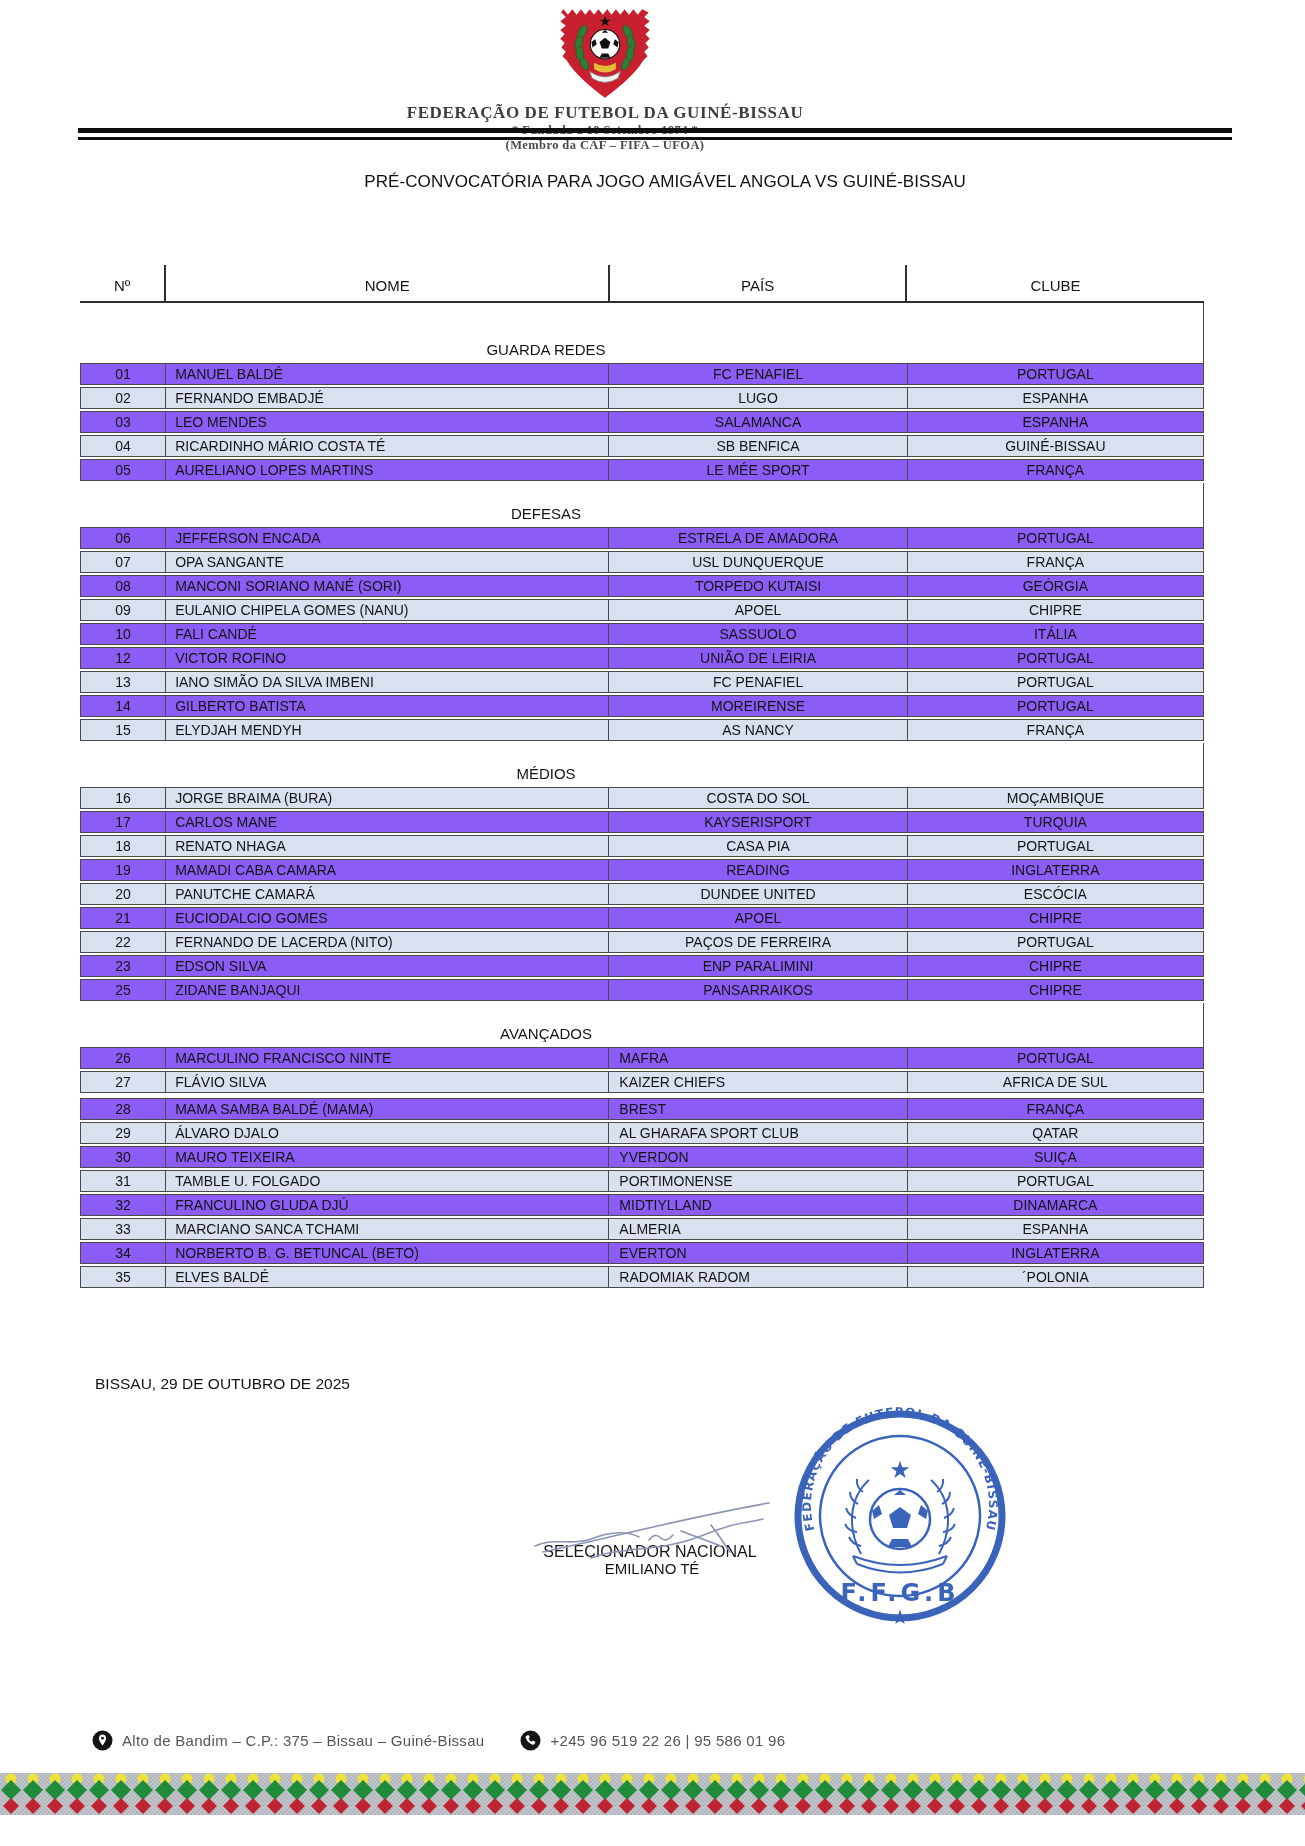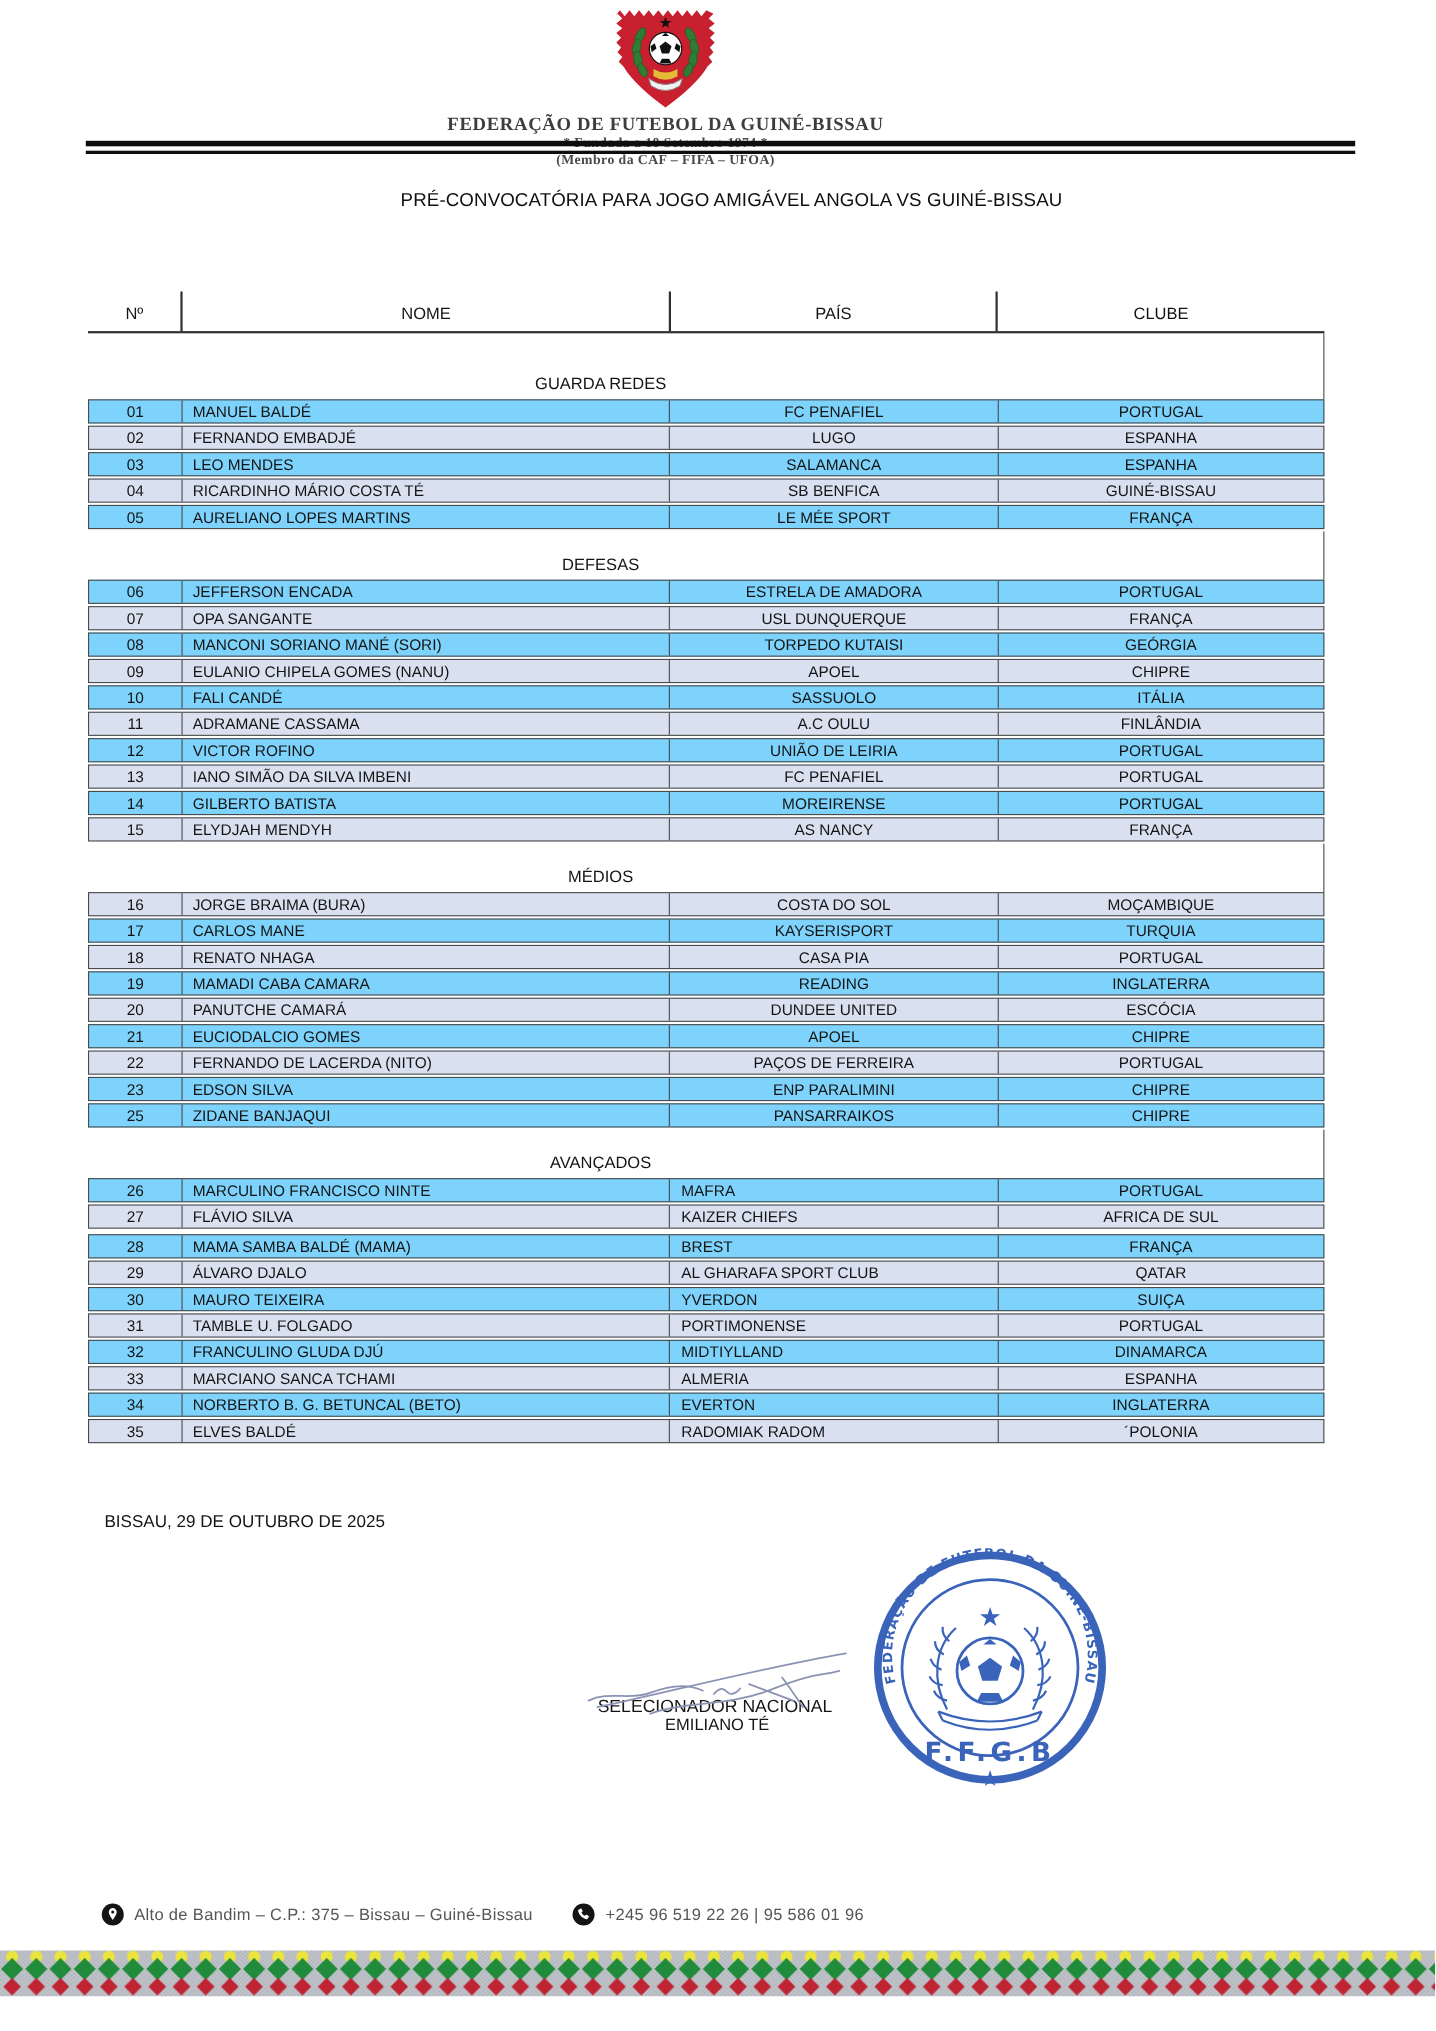--- a/index.html
+++ b/index.html
@@ -22,21 +22,21 @@
   
   .roster { position:absolute; top:265px; left:80px; width:1124px; }
   .roster * { box-sizing:border-box; }
   .thead { display:flex; height:38px; border-bottom:2px solid #2f2f2f; }
   .thead .cell { display:flex; align-items:flex-end; justify-content:center; padding-bottom:7px; font-size:15px; color:#141414; }
   .thead .cell + .cell { border-left:2px solid #2f2f2f; }
   .c1 { width:7.5%; } .c2 { width:39.5%; } .c3 { width:26.6%; } .c4 { width:26.4%; }
   .sec { position:relative; height:44px; border-right:1.5px solid #4a4a4a; }
   .sec.first { height:60px; }
   .sec-title { position:absolute; bottom:5px; left:41.5%; transform:translateX(-50%); font-size:15px; color:#141414; white-space:nowrap; }
-  .row { display:flex; height:22px; margin-bottom:2px; border:1.5px solid #4a4a4a; background:#7dd3fc; font-size:14px; color:#141414; }
+  .row { display:flex; height:22px; margin-bottom:2px; border:1.5px solid #4a4a4a; background:#8b5cf6; font-size:14px; color:#141414; }
   .row.shaded { background:var(--row_shade); }
   .row.extra-gap { margin-top:5px; }
   .row .cell { display:flex; align-items:center; justify-content:center; height:100%; overflow:hidden; white-space:nowrap; }
   .row .cell + .cell { border-left:1.5px solid #4a4a4a; }
   .row .c2 { justify-content:flex-start; padding-left:9px; }
   .row.club-left .c3 { justify-content:flex-start; padding-left:10px; }
   
   .date-line { position:absolute; top:1375px; left:95px; font-size:15.5px; color:#141414; }
   .sig-role  { position:absolute; top:1543px; left:650px; transform:translateX(-50%); font-size:16px; color:#141414; white-space:nowrap; }
   .sig-strokes { position:absolute; top:1500px; left:533px; width:244px; height:62px; }
@@ -183,26 +183,20 @@
       <span class="cell c4">CHIPRE</span>
     </div>
 
     <div class="row">
       <span class="cell c1">10</span>
       <span class="cell c2">FALI CANDÉ</span>
       <span class="cell c3">SASSUOLO</span>
       <span class="cell c4">ITÁLIA</span>
     </div>
 
-    <div class="row shaded">
-      <span class="cell c1">11</span>
-      <span class="cell c2">ADRAMANE CASSAMA</span>
-      <span class="cell c3">A.C OULU</span>
-      <span class="cell c4">FINLÂNDIA</span>
-    </div>
 
     <div class="row">
       <span class="cell c1">12</span>
       <span class="cell c2">VICTOR ROFINO</span>
       <span class="cell c3">UNIÃO DE LEIRIA</span>
       <span class="cell c4">PORTUGAL</span>
     </div>
 
     <div class="row shaded">
       <span class="cell c1">13</span>

